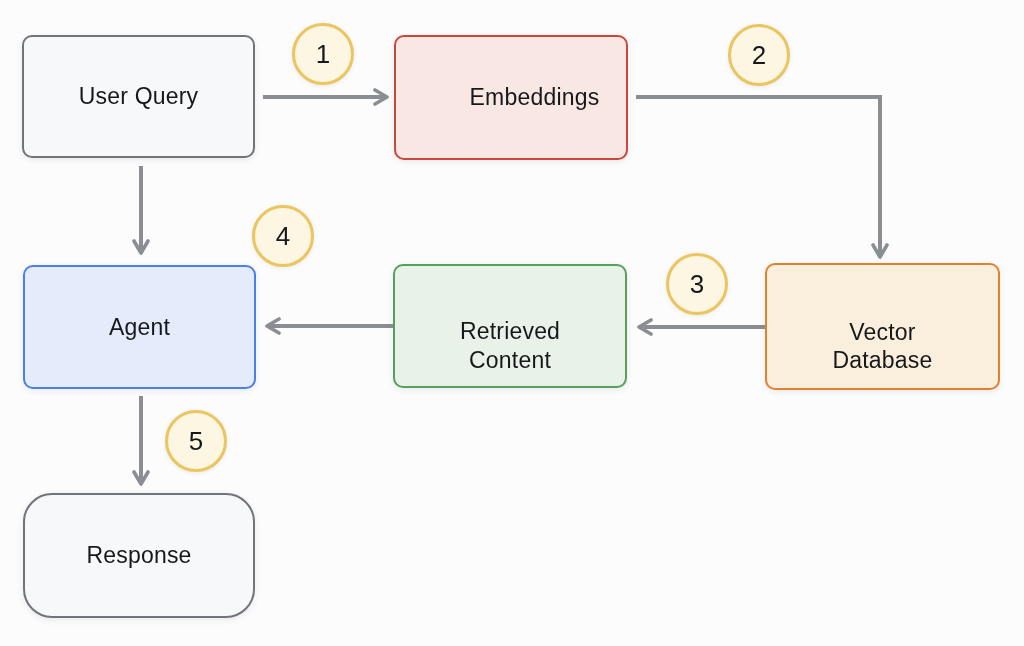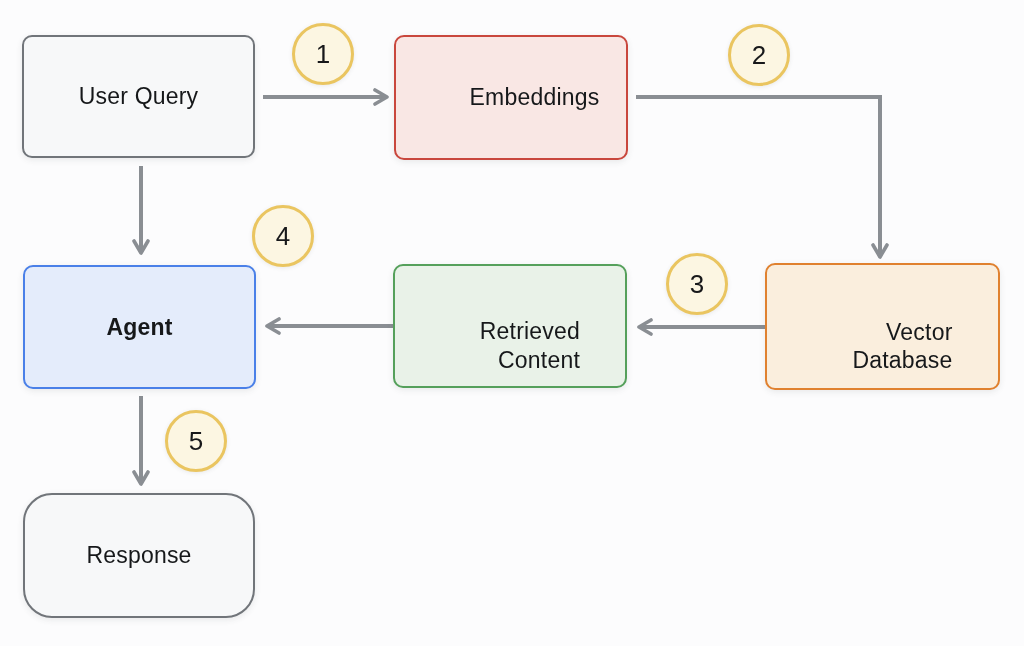--- a/index.html
+++ b/index.html
@@ -29,35 +29,35 @@
     stroke-linecap: butt;
   }
   .node {
     position: absolute;
     box-sizing: border-box;
     border: 2.5px solid;
     border-radius: 10px;
     display: flex;
     align-items: center;
     justify-content: center;
-    text-align: right;
+    text-align: center;
     color: #16181a;
     font-size: 23px;
     font-weight: 500;
     letter-spacing: 0.2px;
     line-height: 1.22;
     box-shadow: 0 2px 6px rgba(60, 64, 67, 0.10);
   }
   .node .node-label.two-line {
     max-width: 140px;
     margin-top: 39px;
   }
   .node-user-query      { left: 22px;  top: 35px;  width: 233px; height: 123px; }
   .node-embeddings      { left: 394px; top: 35px;  width: 234px; height: 125px; padding-left: 47px; }
-  .node-agent           { left: 23px;  top: 265px; width: 233px; height: 124px; font-weight: bold; }
+  .node-agent           { left: 23px;  top: 265px; width: 233px; height: 124px; }
   .node-retrieved       { left: 393px; top: 264px; width: 234px; height: 124px; }
   .node-vector-database { left: 765px; top: 263px; width: 235px; height: 127px; }
   .node-response        { left: 23px;  top: 493px; width: 232px; height: 125px; }
 
   .step-badge {
     position: absolute;
     box-sizing: border-box;
     width: 62px;
     height: 62px;
     border: 3px solid;

